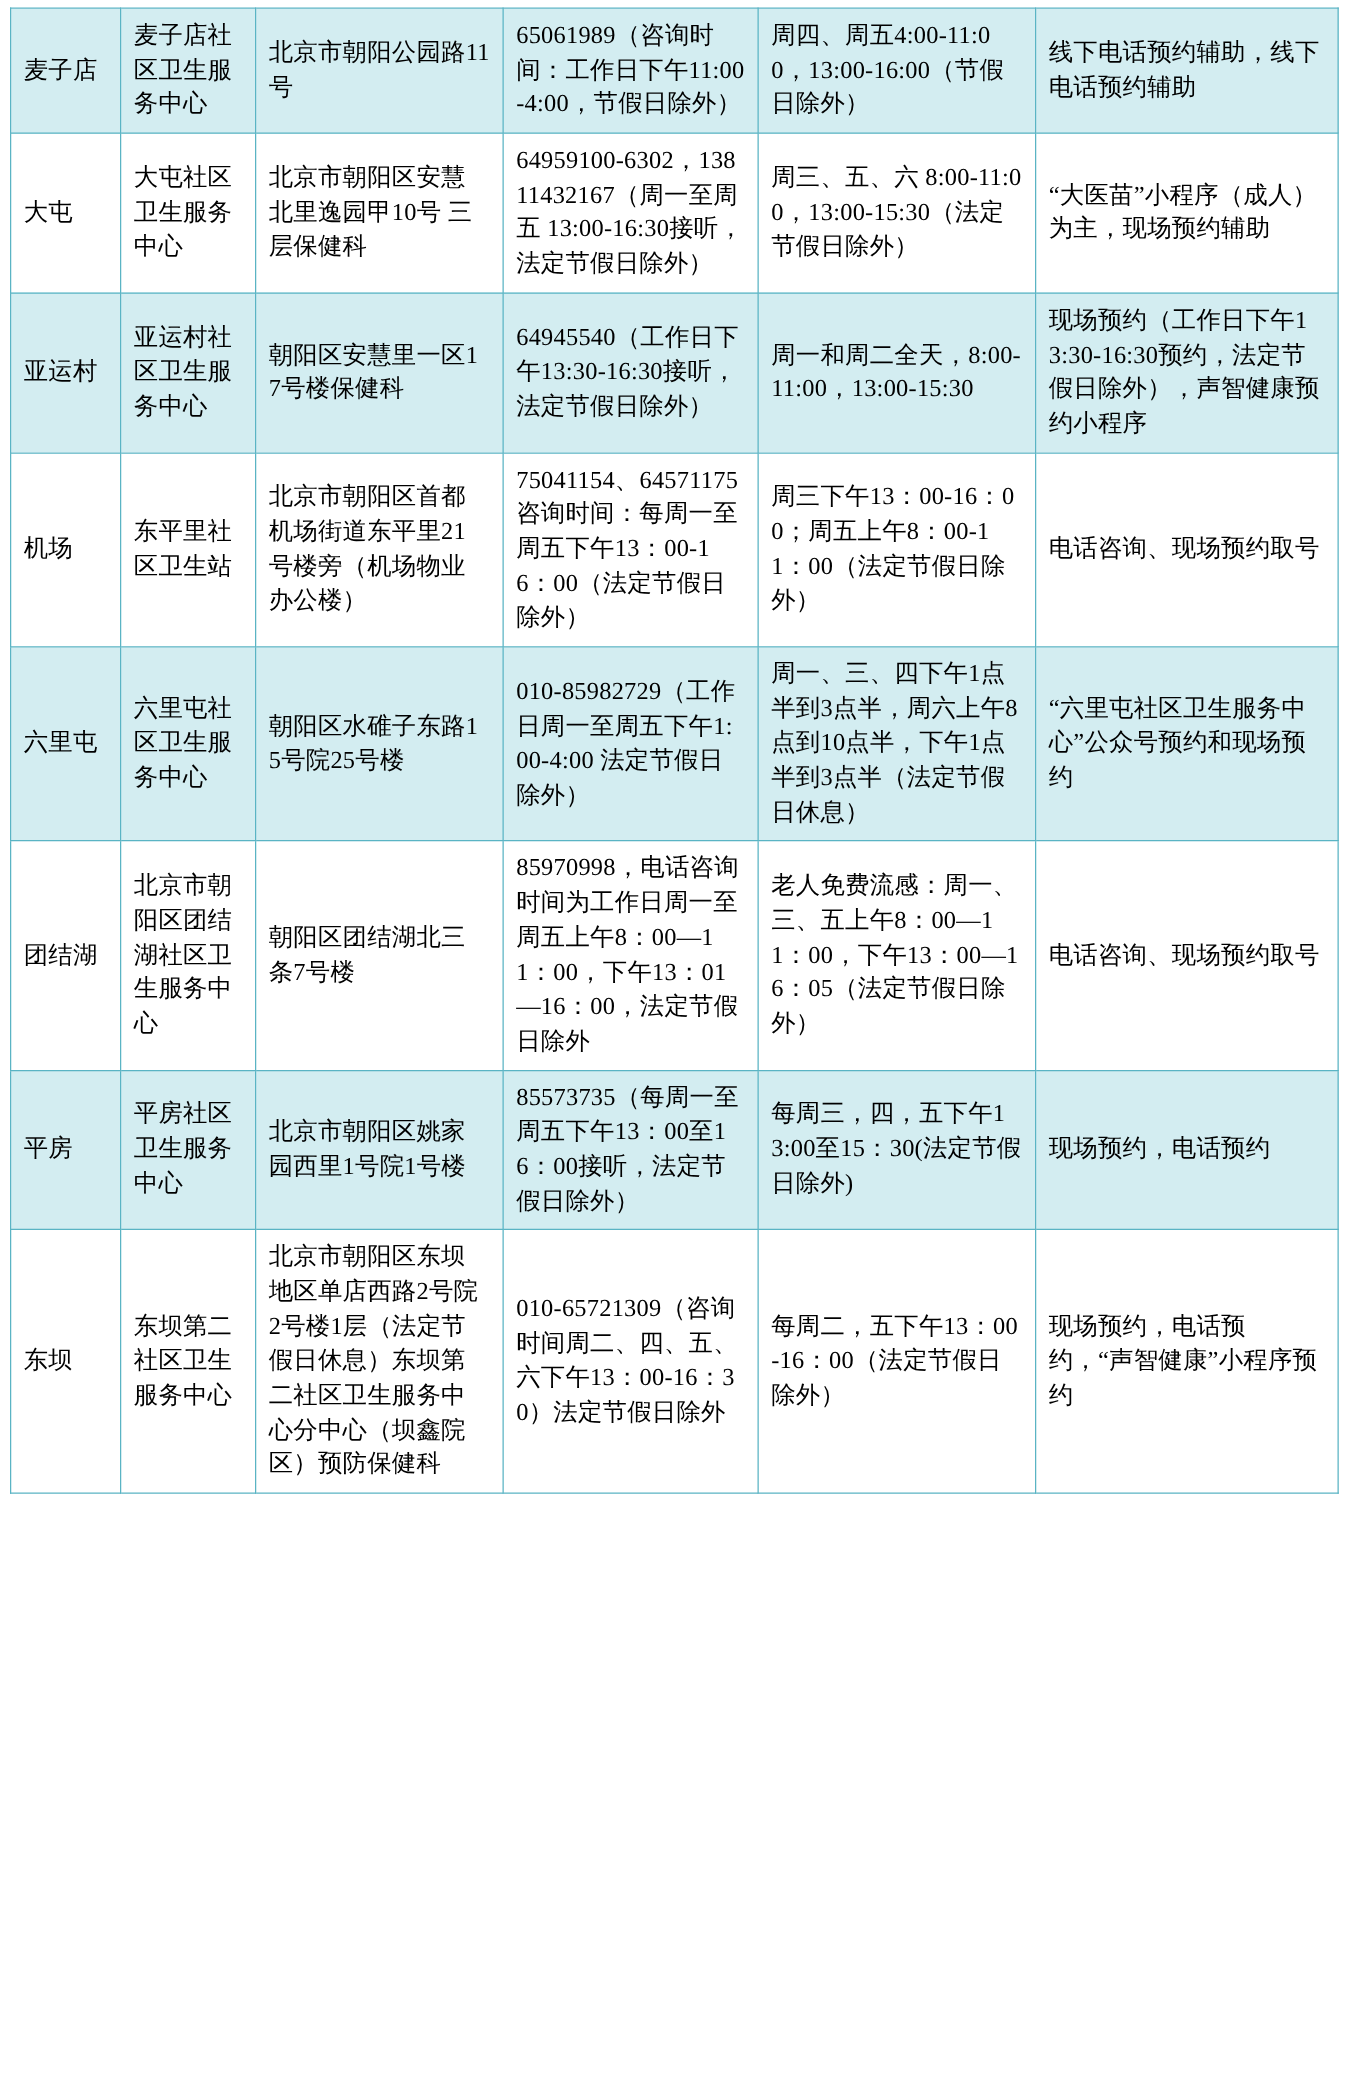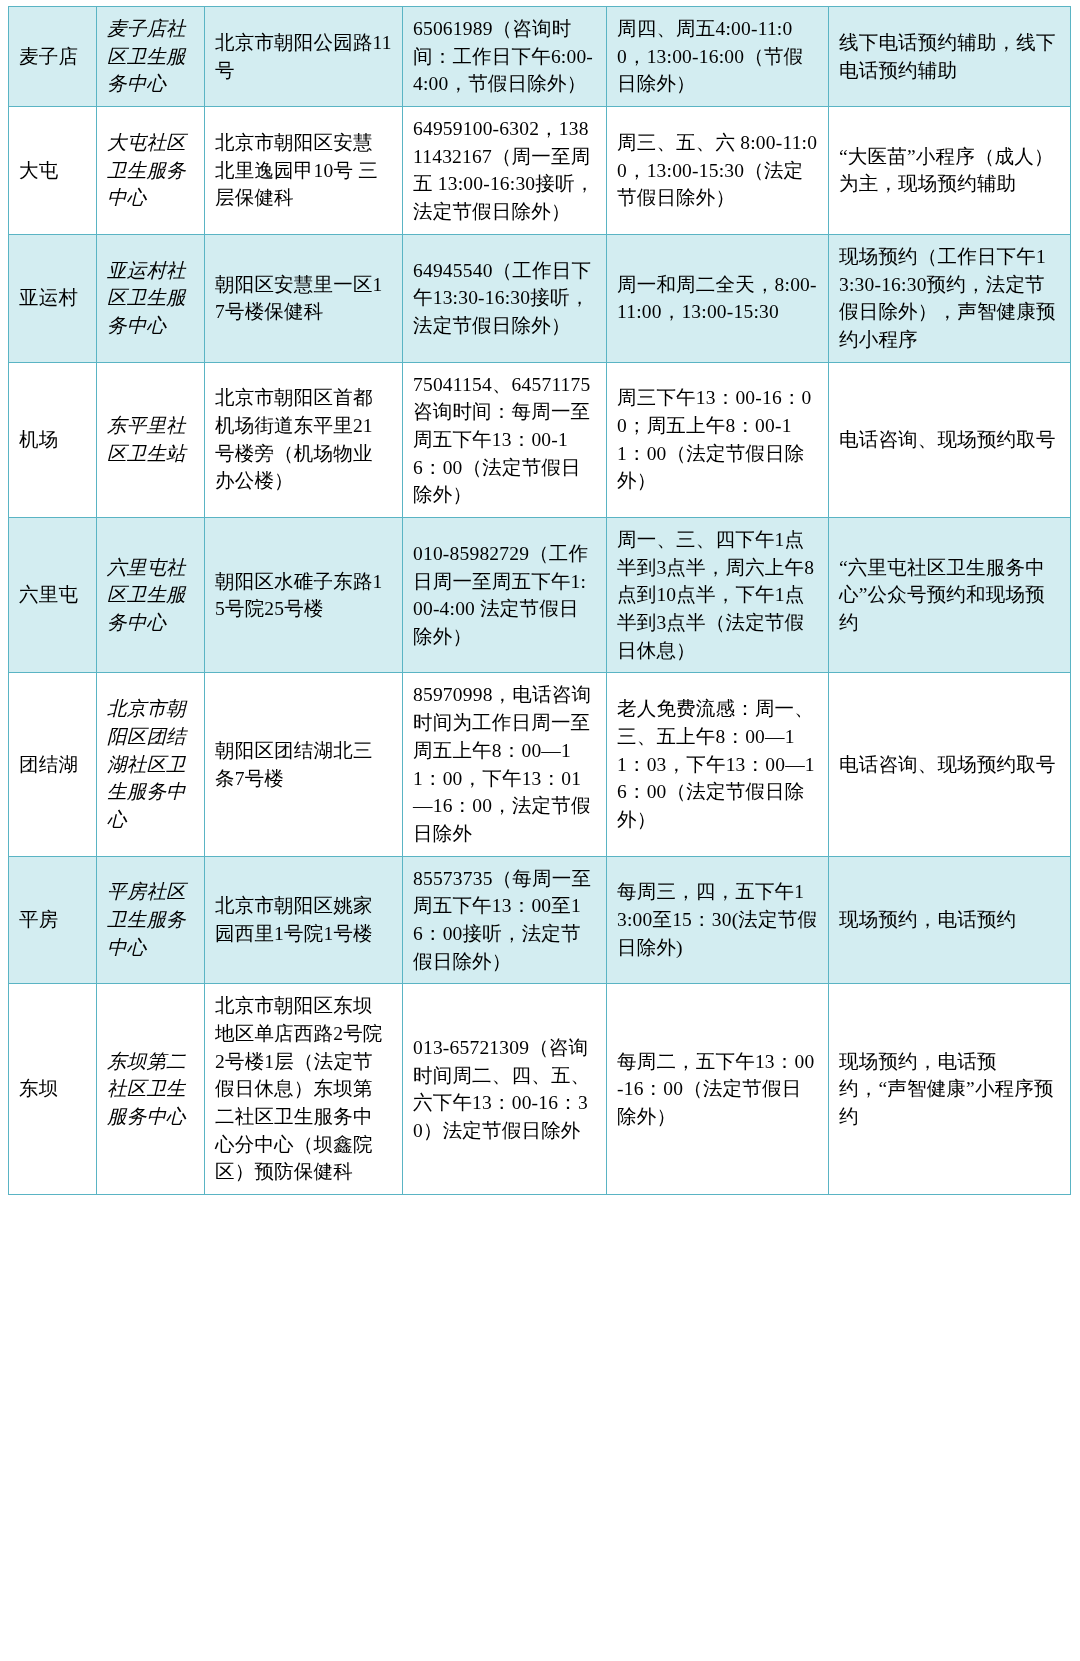--- a/index.html
+++ b/index.html
@@ -44,42 +44,41 @@
   col.c1 { width: 108px; }
   col.c2 { width: 198px; }
   col.c3 { width: 204px; }
   col.c4 { width: 222px; }
   col.c5 { width: 242px; }
   td.col-area {
     padding-left: 14px;
   }
   td.col-center {
     padding-left: 12px;
-    font-style: italic;
   }
 </style>
 </head>
 <body>
 
 <div id="sheet">
   <table class="info-table">
     <colgroup>
       <col class="c0">
       <col class="c1">
       <col class="c2">
       <col class="c3">
       <col class="c4">
       <col class="c5">
     </colgroup>
     <tbody>
       <tr class="band-a">
         <td class="col-area">麦子店</td>
         <td class="col-center">麦子店社区卫生服务中心</td>
         <td>北京市朝阳公园路11号</td>
-        <td>65061989（咨询时间：工作日下午6:00-4:00，节假日除外）</td>
+        <td>65061989（咨询时间：工作日下午11:00-4:00，节假日除外）</td>
         <td>周四、周五4:00-11:00，13:00-16:00（节假日除外）</td>
         <td>线下电话预约辅助，线下电话预约辅助</td>
       </tr>
       <tr class="band-b">
         <td class="col-area">大屯</td>
         <td class="col-center">大屯社区卫生服务中心</td>
         <td>北京市朝阳区安慧北里逸园甲10号 三层保健科</td>
         <td>64959100-6302，13811432167（周一至周五 13:00-16:30接听，法定节假日除外）</td>
         <td>周三、五、六 8:00-11:00，13:00-15:30（法定节假日除外）</td>
         <td>“大医苗”小程序（成人）为主，现场预约辅助</td>
@@ -106,34 +105,34 @@
         <td>朝阳区水碓子东路15号院25号楼</td>
         <td>010-85982729（工作日周一至周五下午1:00-4:00 法定节假日除外）</td>
         <td>周一、三、四下午1点半到3点半，周六上午8点到10点半，下午1点半到3点半（法定节假日休息）</td>
         <td>“六里屯社区卫生服务中心”公众号预约和现场预约</td>
       </tr>
       <tr class="band-b">
         <td class="col-area">团结湖</td>
         <td class="col-center">北京市朝阳区团结湖社区卫生服务中心</td>
         <td>朝阳区团结湖北三条7号楼</td>
         <td>85970998，电话咨询时间为工作日周一至周五上午8：00—11：00，下午13：01—16：00，法定节假日除外</td>
-        <td>老人免费流感：周一、三、五上午8：00—11：03，下午13：00—16：00（法定节假日除外）</td>
+        <td>老人免费流感：周一、三、五上午8：00—11：00，下午13：00—16：05（法定节假日除外）</td>
         <td>电话咨询、现场预约取号</td>
       </tr>
       <tr class="band-a">
         <td class="col-area">平房</td>
         <td class="col-center">平房社区卫生服务中心</td>
         <td>北京市朝阳区姚家园西里1号院1号楼</td>
         <td>85573735（每周一至周五下午13：00至16：00接听，法定节假日除外）</td>
         <td>每周三，四，五下午13:00至15：30(法定节假日除外)</td>
         <td>现场预约，电话预约</td>
       </tr>
       <tr class="band-b">
         <td class="col-area">东坝</td>
         <td class="col-center">东坝第二社区卫生服务中心</td>
         <td>北京市朝阳区东坝地区单店西路2号院2号楼1层（法定节假日休息）东坝第二社区卫生服务中心分中心（坝鑫院区）预防保健科</td>
-        <td>013-65721309（咨询时间周二、四、五、六下午13：00-16：30）法定节假日除外</td>
+        <td>010-65721309（咨询时间周二、四、五、六下午13：00-16：30）法定节假日除外</td>
         <td>每周二，五下午13：00-16：00（法定节假日除外）</td>
         <td>现场预约，电话预约，“声智健康”小程序预约</td>
       </tr>
     </tbody>
   </table>
 </div>
 
 </body></html>

